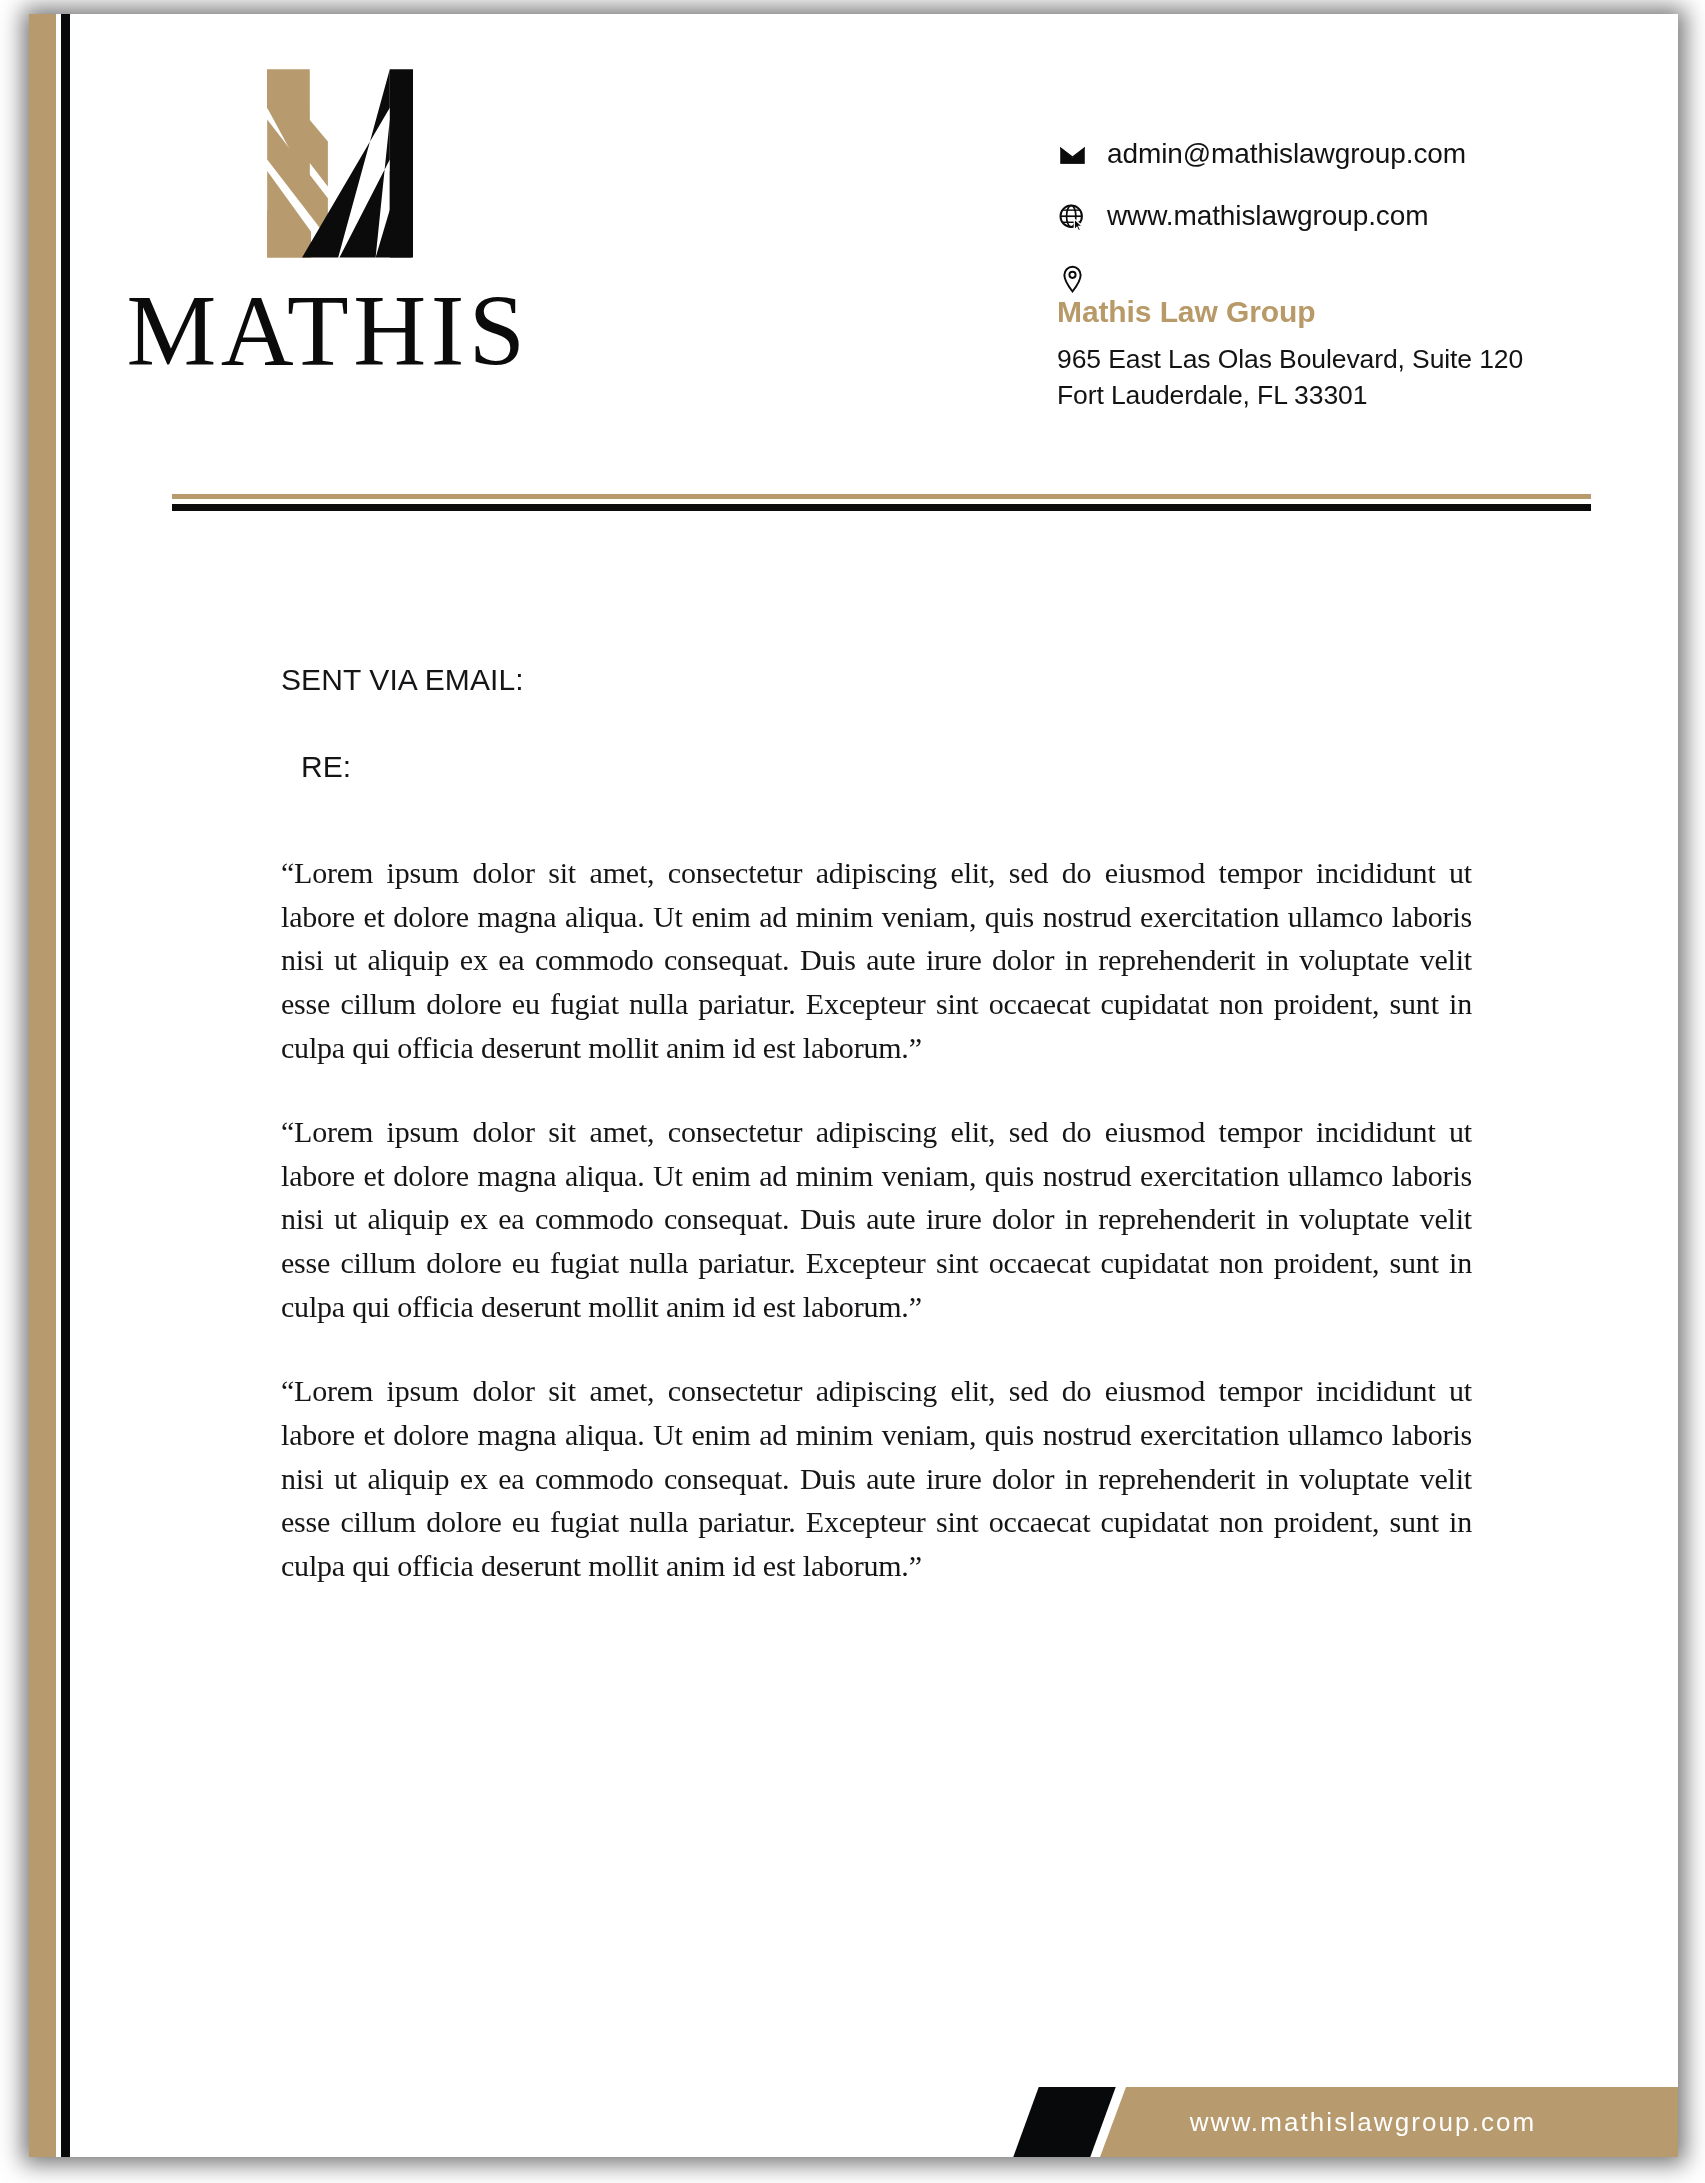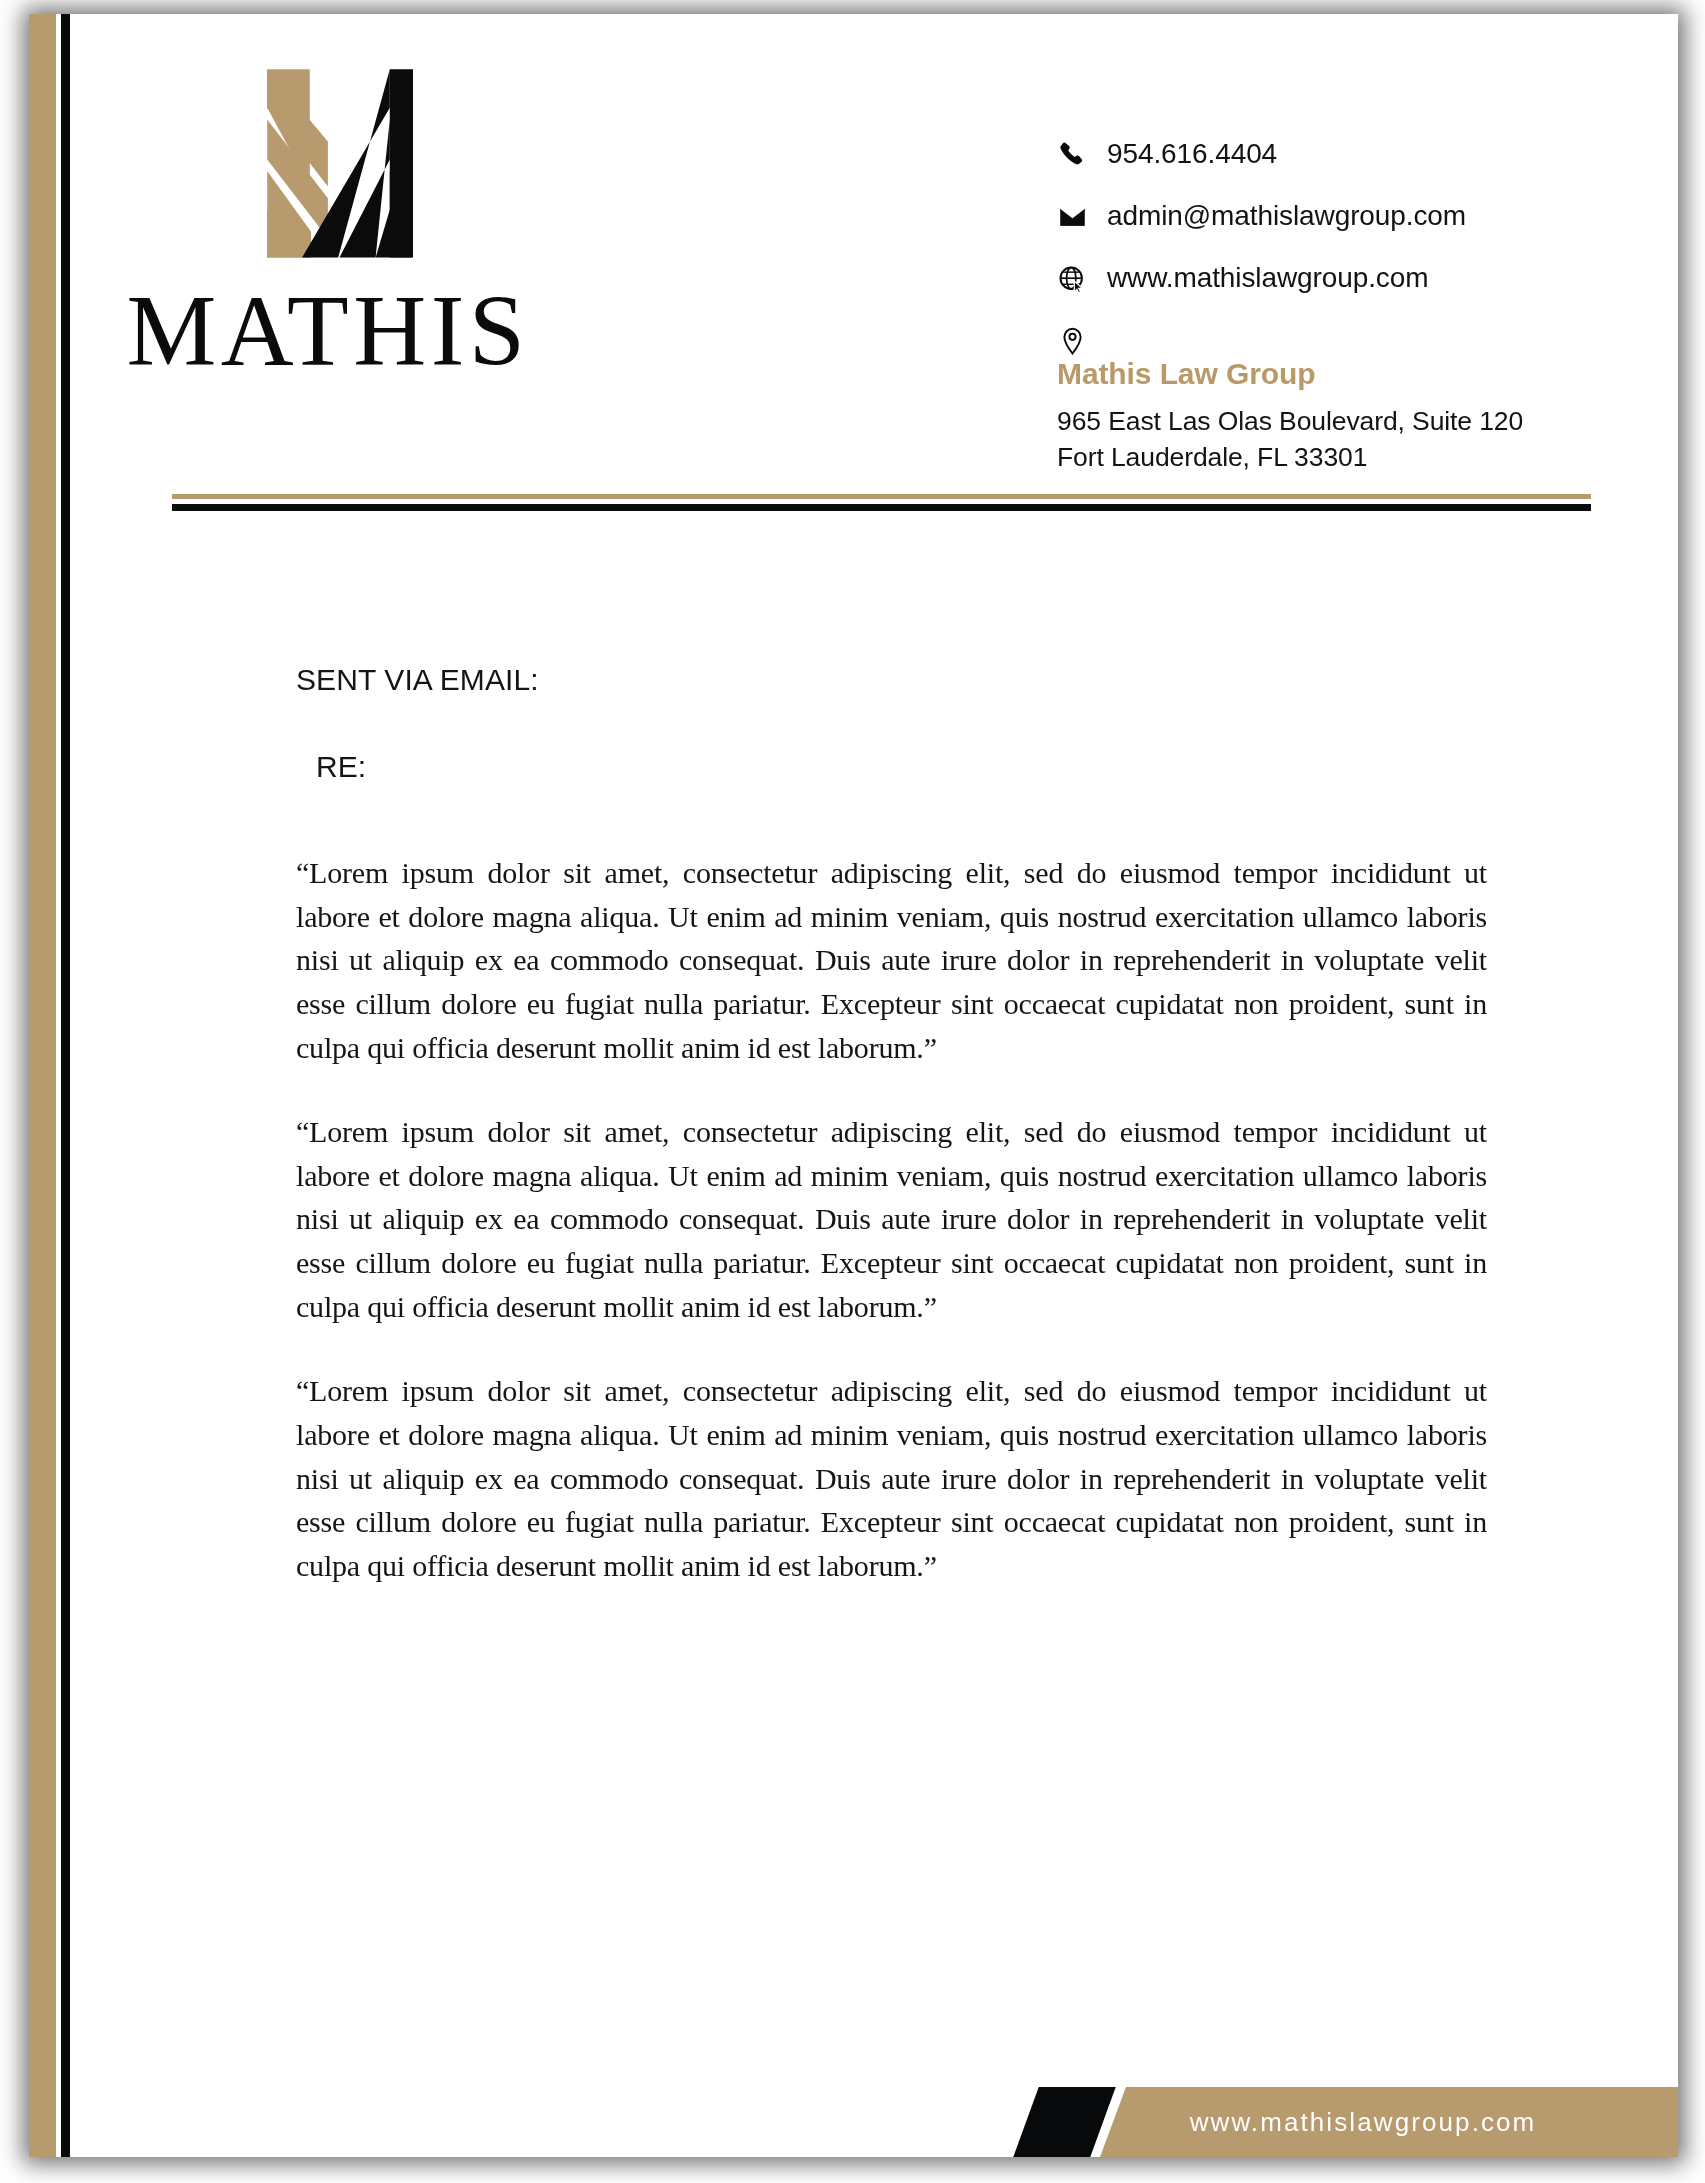--- a/index.html
+++ b/index.html
@@ -163,21 +163,21 @@
   }
   .rule-black {
     height: 7px;
     background: #0b0b0c;
     width: 100%;
   }
 
   
   .body-area {
     position: absolute;
-    left: 267px;
+    left: 252px;
     top: 649px;
     width: 1191px;
   }
   .meta-line {
     font-family: "Liberation Sans", sans-serif;
     font-size: 30px;
     color: #151517;
     letter-spacing: 0.1px;
     margin-bottom: 53px;
   }
@@ -256,28 +256,20 @@
           <polygon points="286,86 286,148 208,300 264,300" fill="#0b0b0c"></polygon>
           <polygon points="286,166 286,226 264,300 320,300" fill="#0b0b0c"></polygon>
           <polygon points="286,8 286,300 322,300 322,8" fill="#0b0b0c"></polygon>
         </svg>
 
         <div class="wordmark">MATHIS</div>
       </div>
 
       <div class="contact">
 
-        <div class="crow">
-          <div class="cicon">
-            <svg width="31" height="31" viewBox="0 0 24 24" fill="#0b0b0c">
-              <path d="M6.6 2.3c-.6-.5-1.5-.4-2 .2L3.1 4.4c-.5.6-.6 1.4-.3 2.1 1.1 2.6 2.8 5 5 7.2 2.2 2.2 4.6 3.9 7.2 5 .7.3 1.5.2 2.1-.3l1.9-1.5c.6-.5.7-1.4.2-2l-2-2.4c-.5-.6-1.3-.7-2-.3l-1.5.9c-1-.6-1.9-1.3-2.8-2.2-.9-.9-1.6-1.8-2.2-2.8l.9-1.5c.4-.7.3-1.5-.3-2L6.6 2.3z"></path>
-            </svg>
-          </div>
-          <div class="ctext">954.616.4404</div>
-        </div>
 
         <div class="crow">
           <div class="cicon">
             <svg width="31" height="31" viewBox="0 0 24 24">
               <rect x="2.5" y="5.5" width="19" height="13" fill="#0b0b0c"></rect>
               <path d="M2.5 5.5 L12 13.5 L21.5 5.5 Z" fill="#ffffff"></path>
               <path d="M2.5 5.5 L12 12.6 L21.5 5.5 L21.5 6.6 L12 13.8 L2.5 6.6 Z" fill="#0b0b0c"></path>
             </svg>
           </div>
           <div class="ctext">admin@mathislawgroup.com</div>

